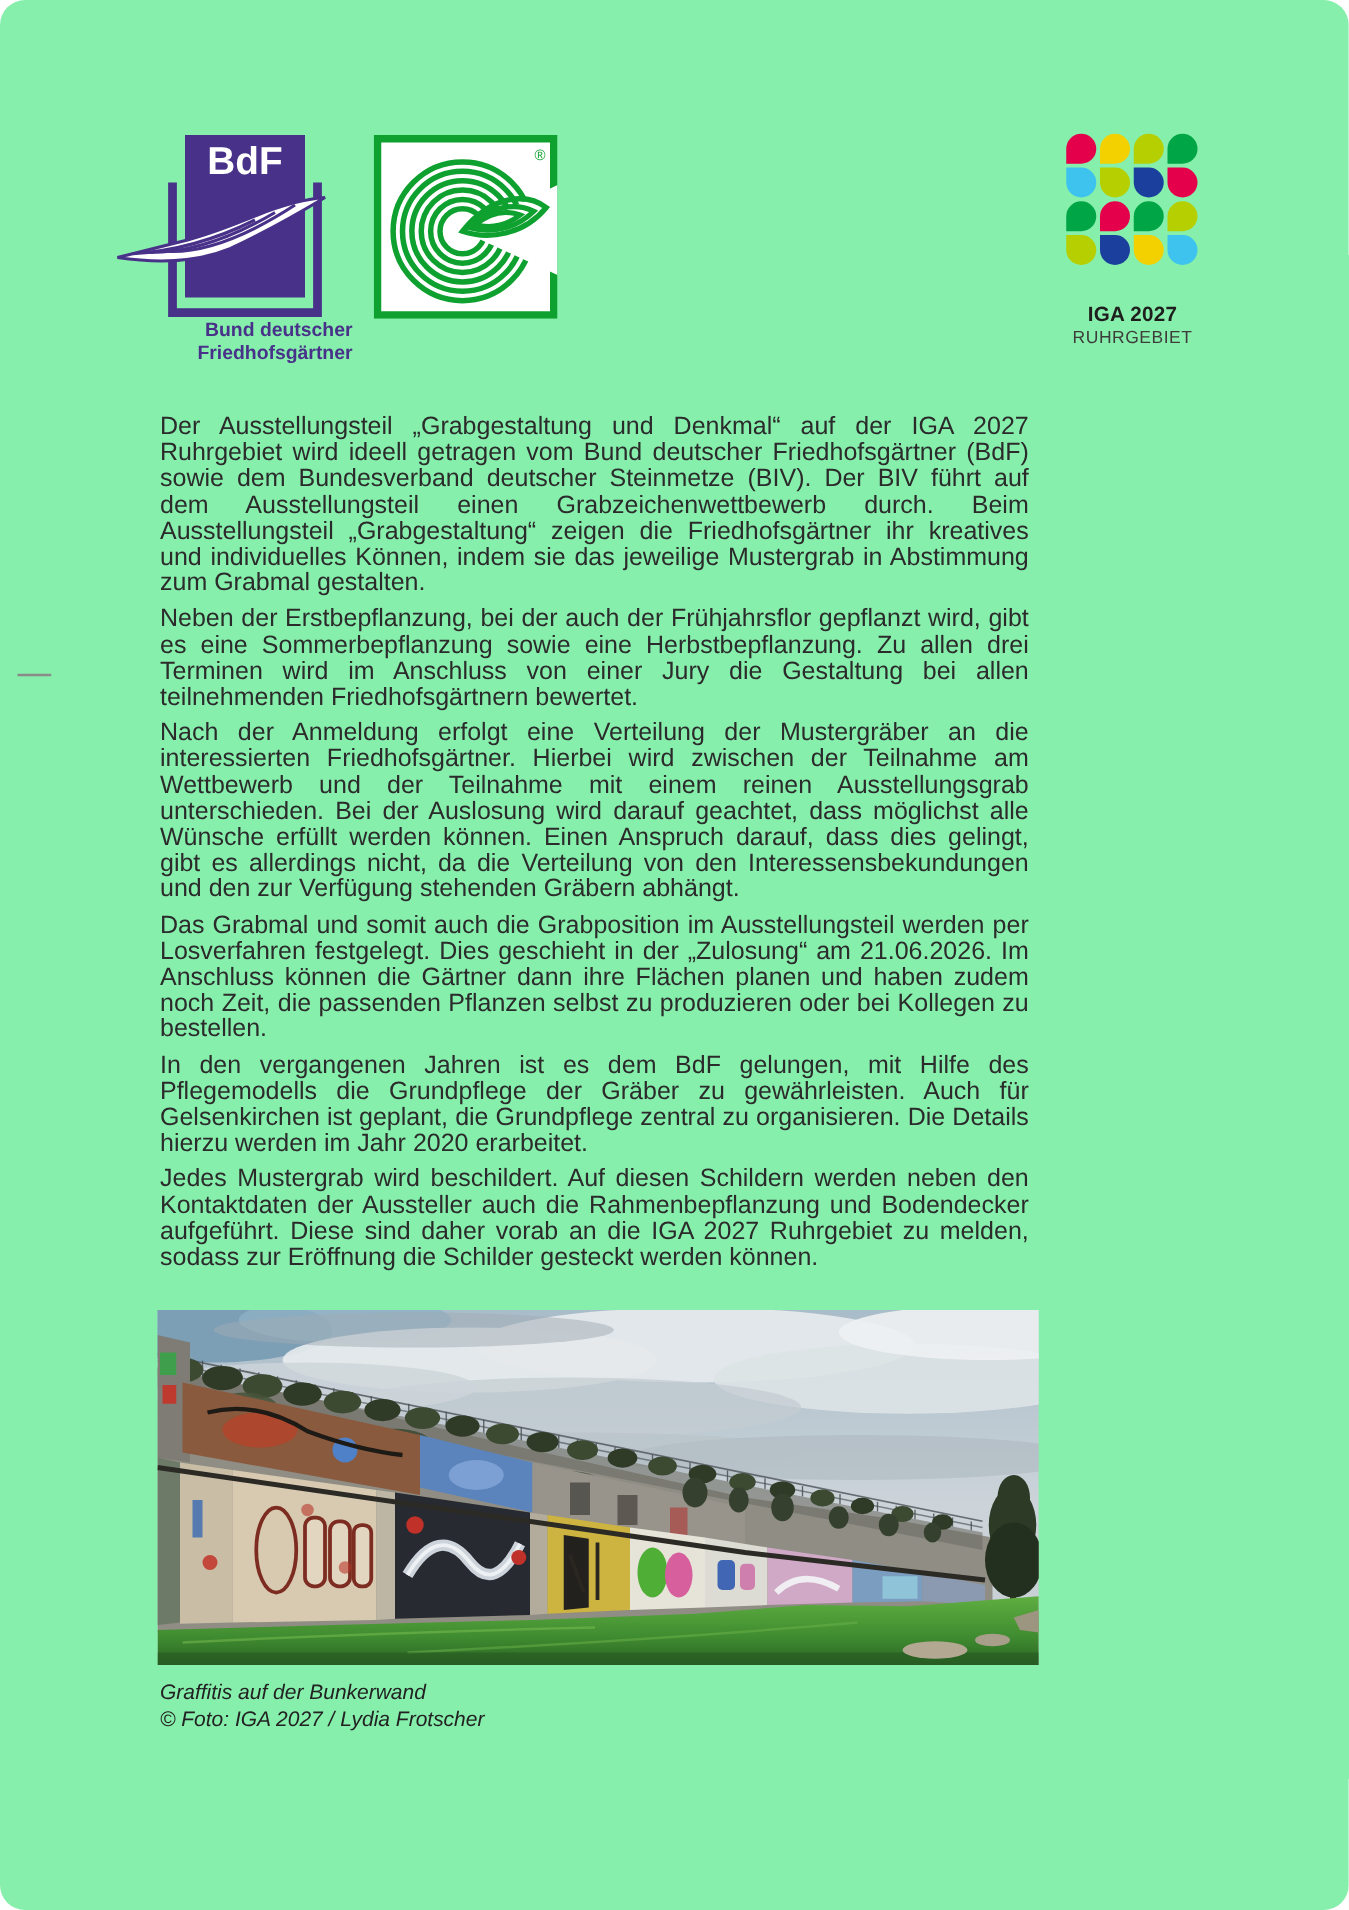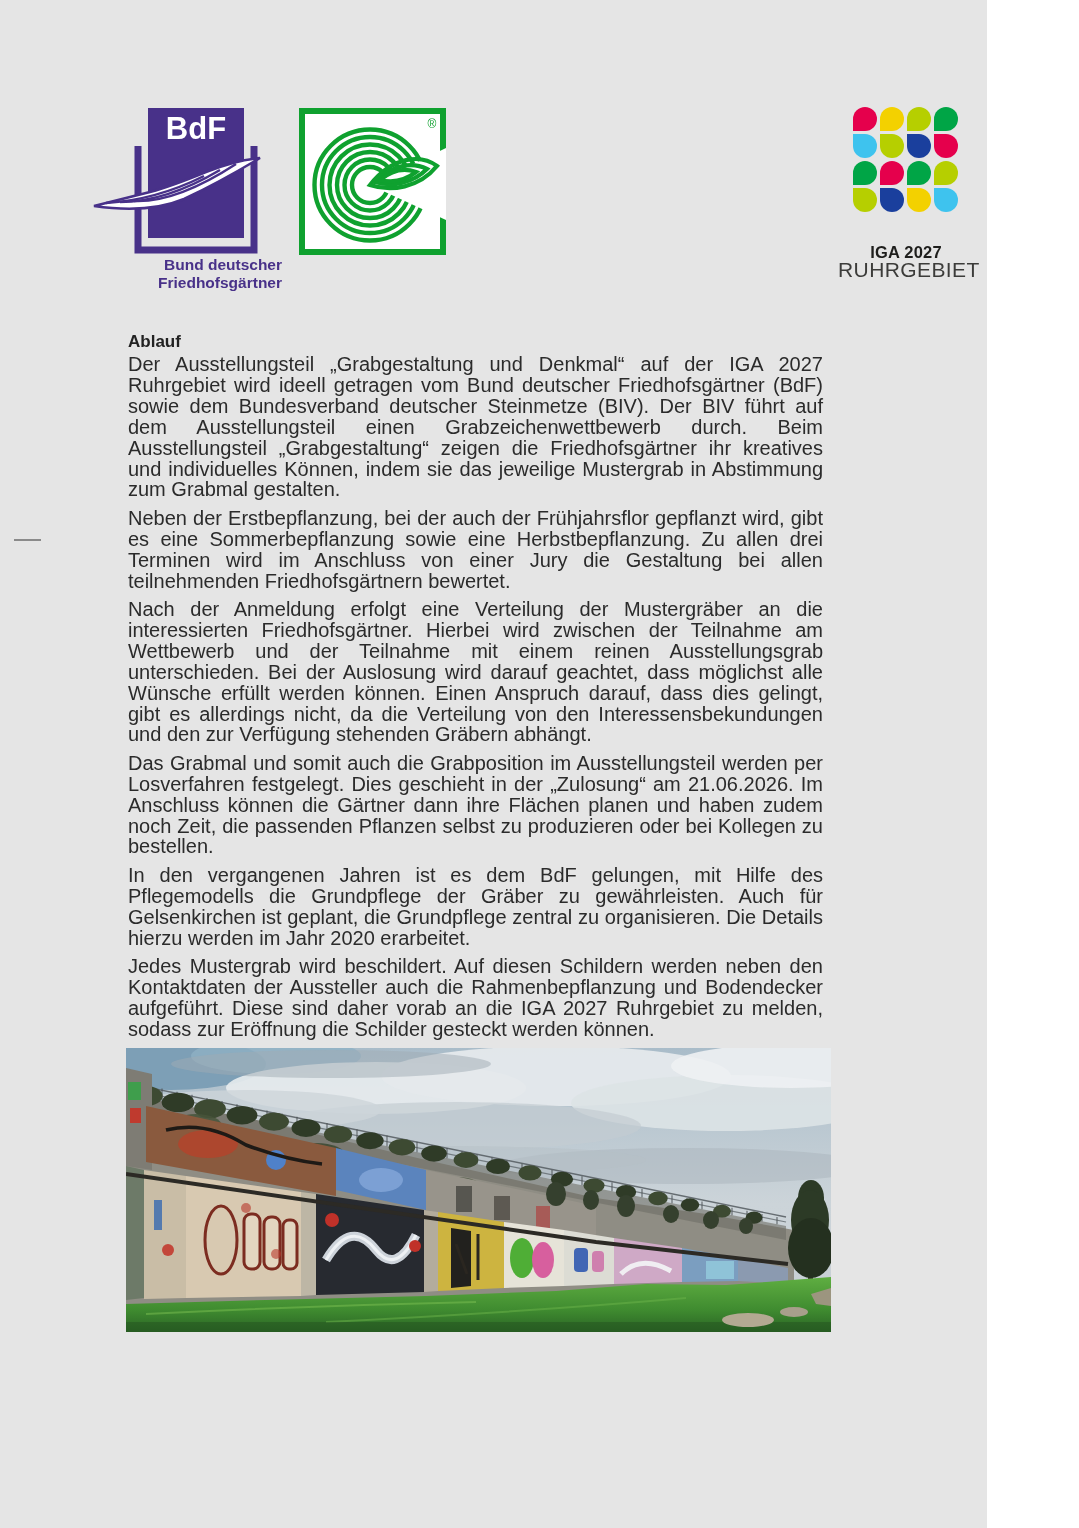--- a/index.html
+++ b/index.html
@@ -1,36 +1,36 @@
 <!DOCTYPE html>
 <html lang="de"><head>
 <meta charset="utf-8">
 <style>
   html,body{margin:0;padding:0;background:#ffffff;}
   .page{
-    position:relative;width:987px;height:1528px;background:#e5e5e5;overflow:hidden;
-    font-family:"Liberation Sans","DejaVu Sans",sans-serif;color:#2b2b2b;
+    position:relative;width:1079px;height:1528px;background:#86efac;overflow:hidden;
+    font-family:"Liberation Sans","DejaVu Sans",sans-serif;color:#2b2b2b;border-radius:20px;
   }
   
   .bdf-svg{position:absolute;left:108px;top:102px;width:168px;height:156px;overflow:visible;}
   .bdf-caption{
     position:absolute;left:118px;top:256px;width:164px;text-align:right;
     color:#483189;font-weight:bold;font-size:15.5px;line-height:18px;
   }
   .g-svg{position:absolute;left:299px;top:108px;width:147px;height:147px;}
   .iga-grid{
     position:absolute;left:853px;top:107px;
     display:grid;grid-template-columns:repeat(4,24px);grid-template-rows:repeat(4,24px);gap:3px;
   }
   .iga-grid .leaf{width:24px;height:24px;}
   .leaf.orient-a{border-radius:62% 62% 62% 0;}
   .leaf.orient-b{border-radius:0 62% 62% 62%;}
   .iga-caption{position:absolute;left:838px;top:243px;width:136px;text-align:center;color:#1e1e1c;}
   .iga-caption .t1{font-weight:bold;font-size:16.5px;line-height:18px;letter-spacing:.2px;}
-  .iga-caption .t2{font-size:21px;line-height:17px;color:#3c3c3a;letter-spacing:.4px;}
+  .iga-caption .t2{font-size:14px;line-height:17px;color:#3c3c3a;letter-spacing:.4px;}
   
   .fold-mark{position:absolute;left:14px;top:539px;width:27px;height:0;border-top:2px solid #8a8a8a;}
   
   .doc-text{position:absolute;left:128px;top:331px;width:695px;}
   .doc-text h2{margin:0 0 2px 0;font-size:17px;line-height:21px;font-weight:bold;color:#222;}
   .doc-text p{
     margin:0 0 7.5px 0;font-size:20px;line-height:20.9px;text-align:justify;
     color:#2b2b2b;hyphens:manual;
   }
   
@@ -97,21 +97,20 @@
       <div class="leaf orient-b" style="background: rgb(62, 195, 238);"></div>
     </div>
   <div class="iga-caption">
     <div class="t1">IGA 2027</div>
     <div class="t2">RUHRGEBIET</div>
   </div>
 
   <div class="fold-mark"></div>
 
   <main class="doc-text">
-    <h2>Ablauf</h2>
     <p>Der Ausstellungsteil „Grabgestaltung und Denkmal“ auf der IGA 2027 Ruhrgebiet wird ideell getragen vom Bund deutscher Friedhofsgärtner (BdF) sowie dem Bun­desverband deutscher Steinmetze (BIV). Der BIV führt auf dem Ausstellungsteil ei­nen Grabzeichenwettbewerb durch. Beim Ausstellungsteil „Grabgestaltung“ zeigen die Friedhofsgärtner ihr kreatives und individuelles Können, indem sie das jeweilige Mustergrab in Abstimmung zum Grabmal gestalten.</p>
     <p>Neben der Erstbepflanzung, bei der auch der Frühjahrsflor gepflanzt wird, gibt es eine Sommerbepflanzung sowie eine Herbstbepflanzung. Zu allen drei Terminen wird im Anschluss von einer Jury die Gestaltung bei allen teilnehmenden Friedhofs­gärtnern bewertet.</p>
     <p>Nach der Anmeldung erfolgt eine Verteilung der Mustergräber an die interessierten Friedhofsgärtner. Hierbei wird zwischen der Teilnahme am Wettbewerb und der Teilnahme mit einem reinen Ausstellungsgrab unterschieden. Bei der Auslosung wird darauf geachtet, dass möglichst alle Wünsche erfüllt werden können. Einen Anspruch darauf, dass dies gelingt, gibt es allerdings nicht, da die Verteilung von den Interessensbekundungen und den zur Verfügung stehenden Gräbern abhängt.</p>
     <p>Das Grabmal und somit auch die Grabposition im Ausstellungsteil werden per Los­verfahren festgelegt. Dies geschieht in der „Zulosung“ am 21.06.2026. Im An­schluss können die Gärtner dann ihre Flächen planen und haben zudem noch Zeit, die passenden Pflanzen selbst zu produzieren oder bei Kollegen zu bestellen.</p>
     <p>In den vergangenen Jahren ist es dem BdF gelungen, mit Hilfe des Pflegemodells die Grundpflege der Gräber zu gewährleisten. Auch für Gelsenkirchen ist geplant, die Grundpflege zentral zu organisieren. Die Details hierzu werden im Jahr 2020 erarbeitet.</p>
     <p>Jedes Mustergrab wird beschildert. Auf diesen Schildern werden neben den Kon­taktdaten der Aussteller auch die Rahmenbepflanzung und Bodendecker aufge­führt. Diese sind daher vorab an die IGA 2027 Ruhrgebiet zu melden, sodass zur Eröffnung die Schilder gesteckt werden können.</p>
   </main>
 
   <svg class="photo" viewBox="0 0 705 284" preserveAspectRatio="none" aria-hidden="true">
     <defs>
@@ -294,14 +293,18 @@
       <polygon points="0,256 140,252 300,248 430,243 520,236 600,237 640,234 705,229 705,284 0,284" fill="url(#grassGrad)"></polygon>
       <path d="M20 266 Q 180 258 350 254" stroke="#7cc052" stroke-width="2" fill="none" opacity="0.5"></path>
       <path d="M200 274 Q 400 264 560 250" stroke="#6cb449" stroke-width="2" fill="none" opacity="0.5"></path>
       <rect x="0" y="274" width="705" height="10" fill="#235420" opacity="0.5"></rect>
       <ellipse cx="622" cy="272" rx="26" ry="7" fill="#b3a992"></ellipse>
       <ellipse cx="668" cy="264" rx="14" ry="5" fill="#a89f8b"></ellipse>
       <polygon points="685,246 705,240 705,258 690,256" fill="#9c957f"></polygon>
     </g>
   </svg>
 
+  <figcaption class="photo-caption">
+    <div>Graffitis auf der Bunkerwand</div>
+    <div>© Foto: IGA 2027 / Lydia Frotscher</div>
+  </figcaption>
 
 </div>
 
 </body></html>

